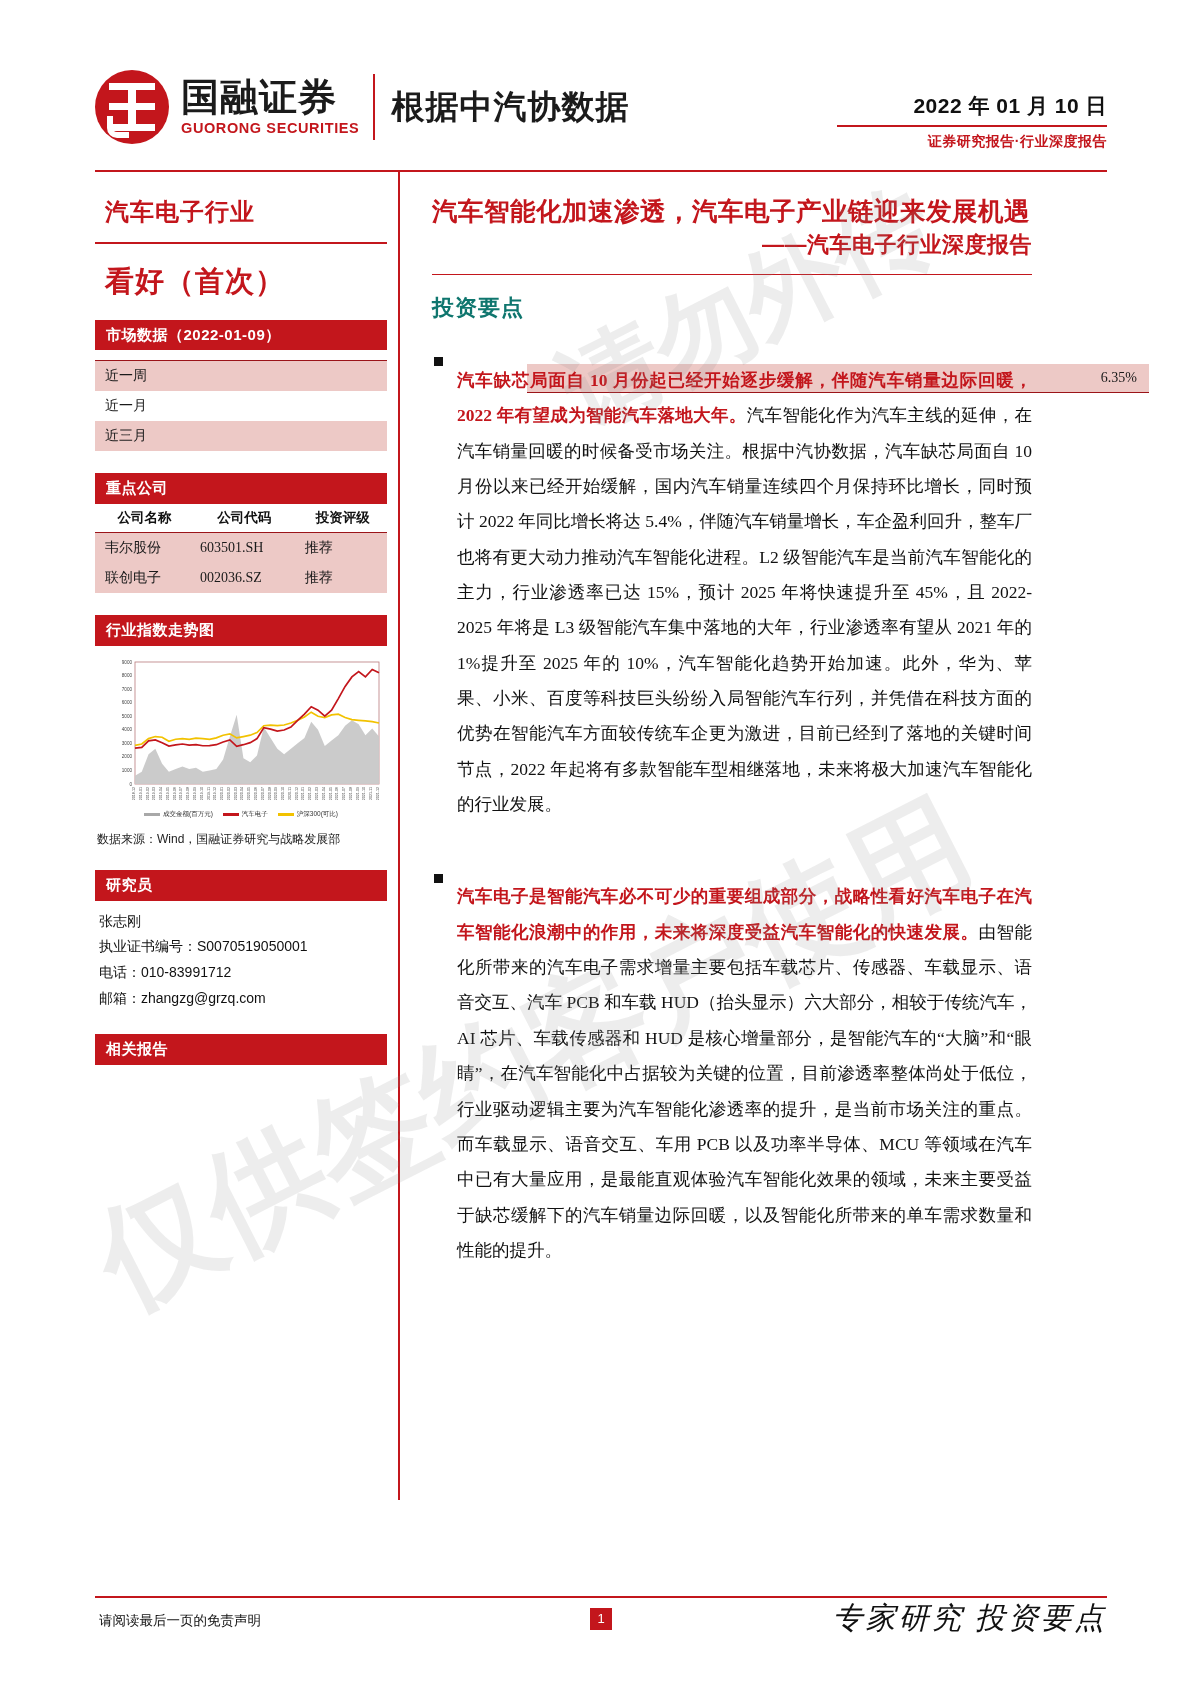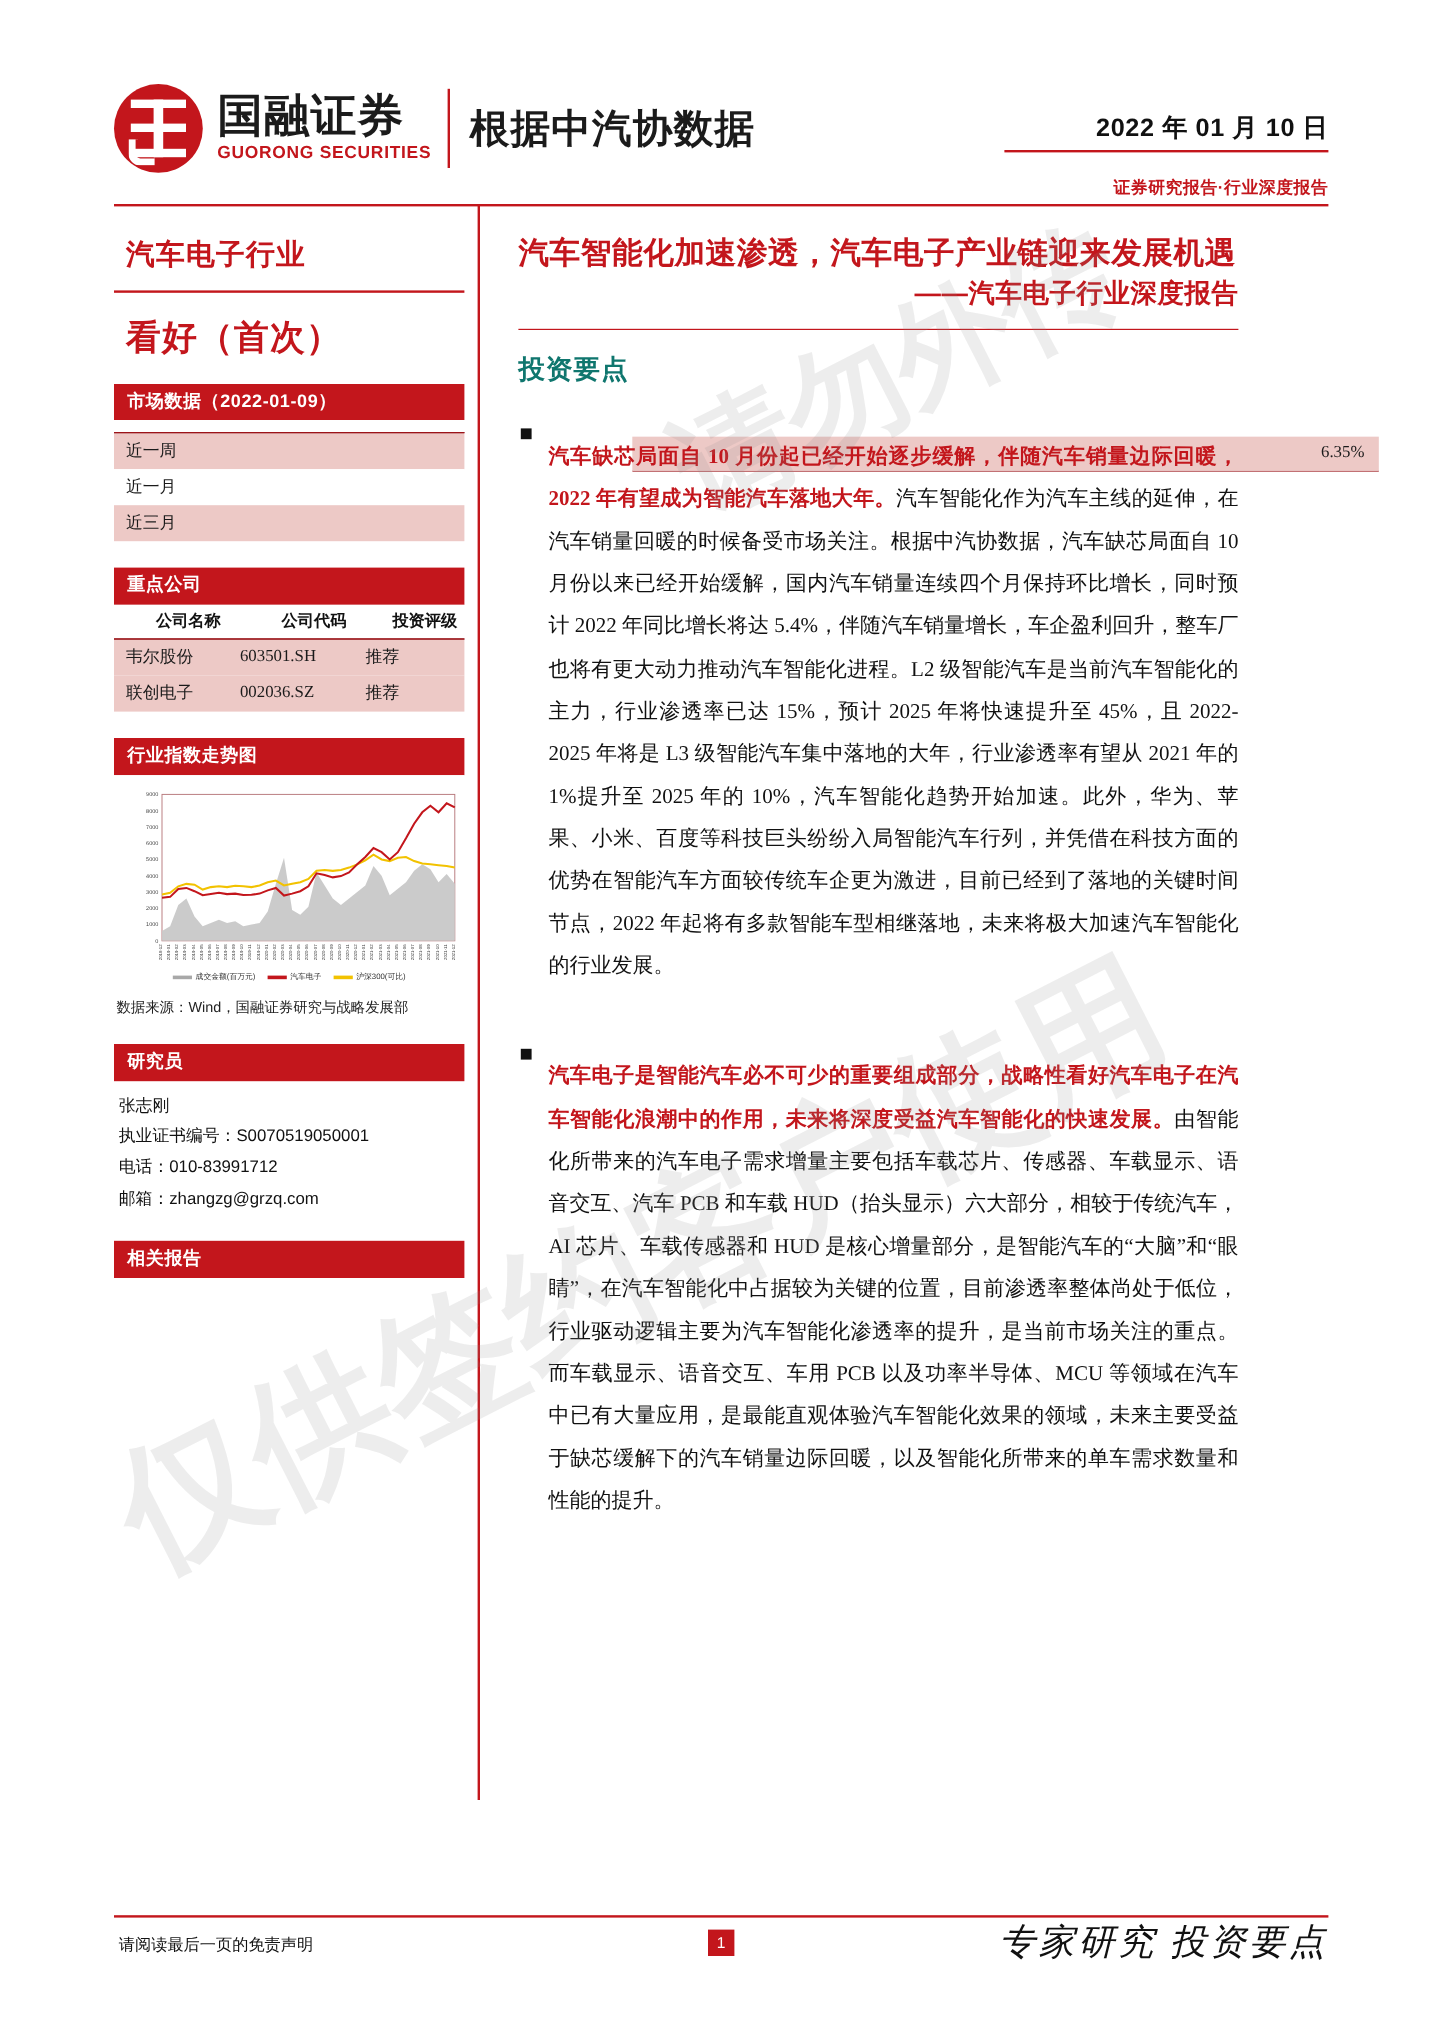--- a/index.html
+++ b/index.html
@@ -122,21 +122,21 @@
   .hdr-rule {
     height: 2px;
     background: #c3161c;
     width: 100%;
   }
   .hdr-sub {
     font-family: "Liberation Sans", "DejaVu Sans", sans-serif;
     font-size: 14px;
     font-weight: bold;
     color: #c3161c;
-    margin-top: 21px;
+    margin-top: 6px;
     letter-spacing: 0.5px;
   }
   .hdr-baseline {
     position: absolute;
     left: 0;
     right: 0;
     top: 108px;
     height: 2px;
     background: #c3161c;
   }
@@ -195,21 +195,21 @@
     border-collapse: collapse;
     font-family: "Liberation Serif", "DejaVu Serif", serif;
     font-size: 14px;
   }
   table.data-tbl th {
     font-family: "Liberation Sans", "DejaVu Sans", sans-serif;
     font-weight: bold;
     font-size: 13.5px;
     color: #111;
     padding: 5px 6px 5px 10px;
-    text-align: right;
+    text-align: center;
     border-bottom: 1.4px solid #9b1419;
     background: #fff;
   }
   table.data-tbl th.right { text-align: right; padding-right: 12px; }
   table.data-tbl td {
     padding: 6px 6px 6px 10px;
     color: #1a1a1a;
     font-size: 14px;
   }
   table.data-tbl td.right { text-align: right; padding-right: 12px; }

